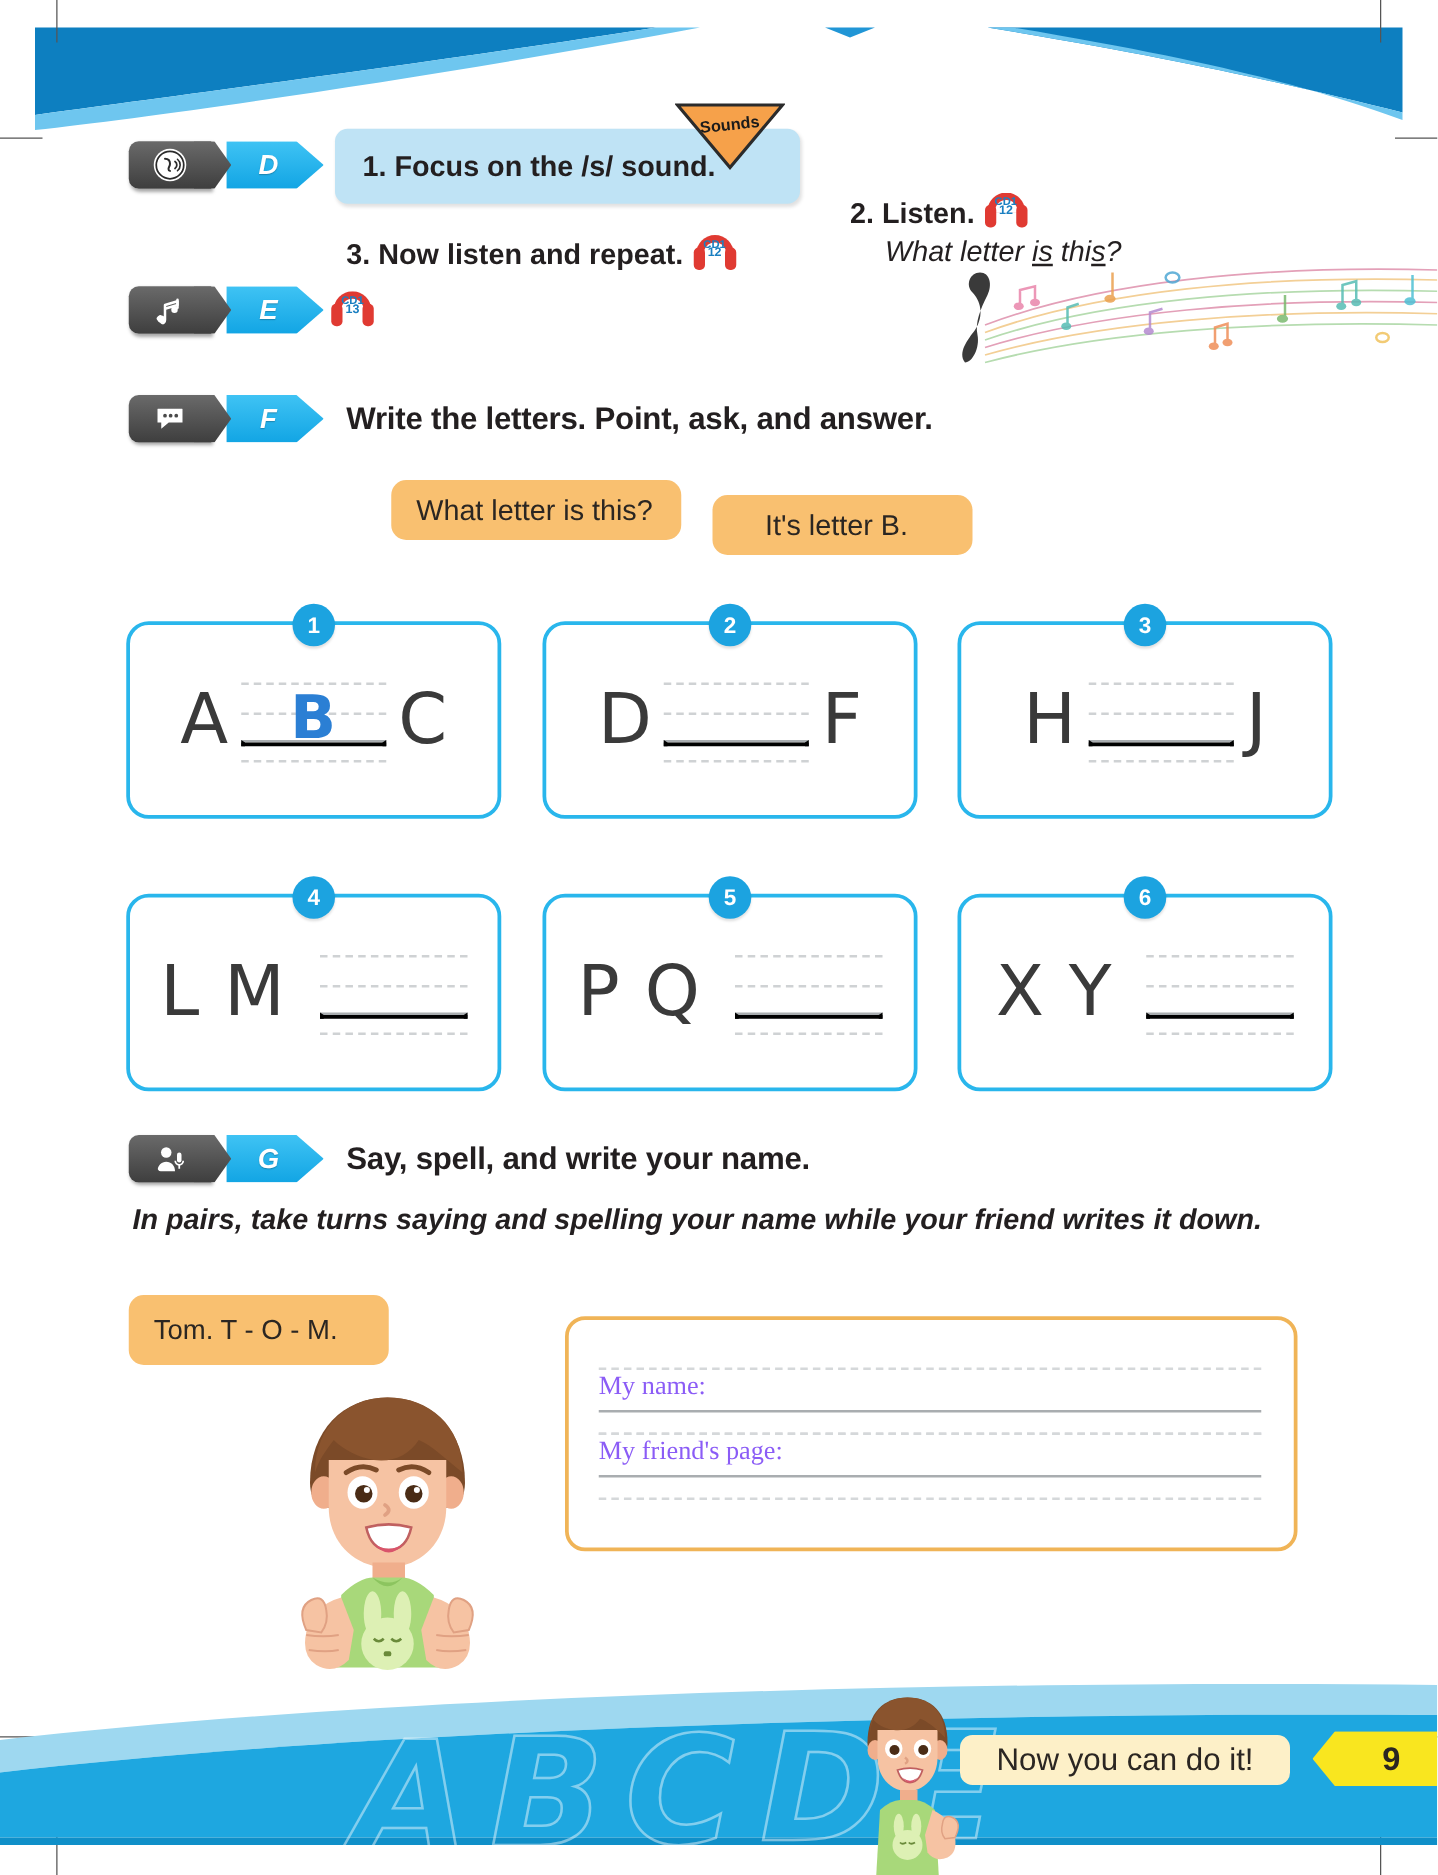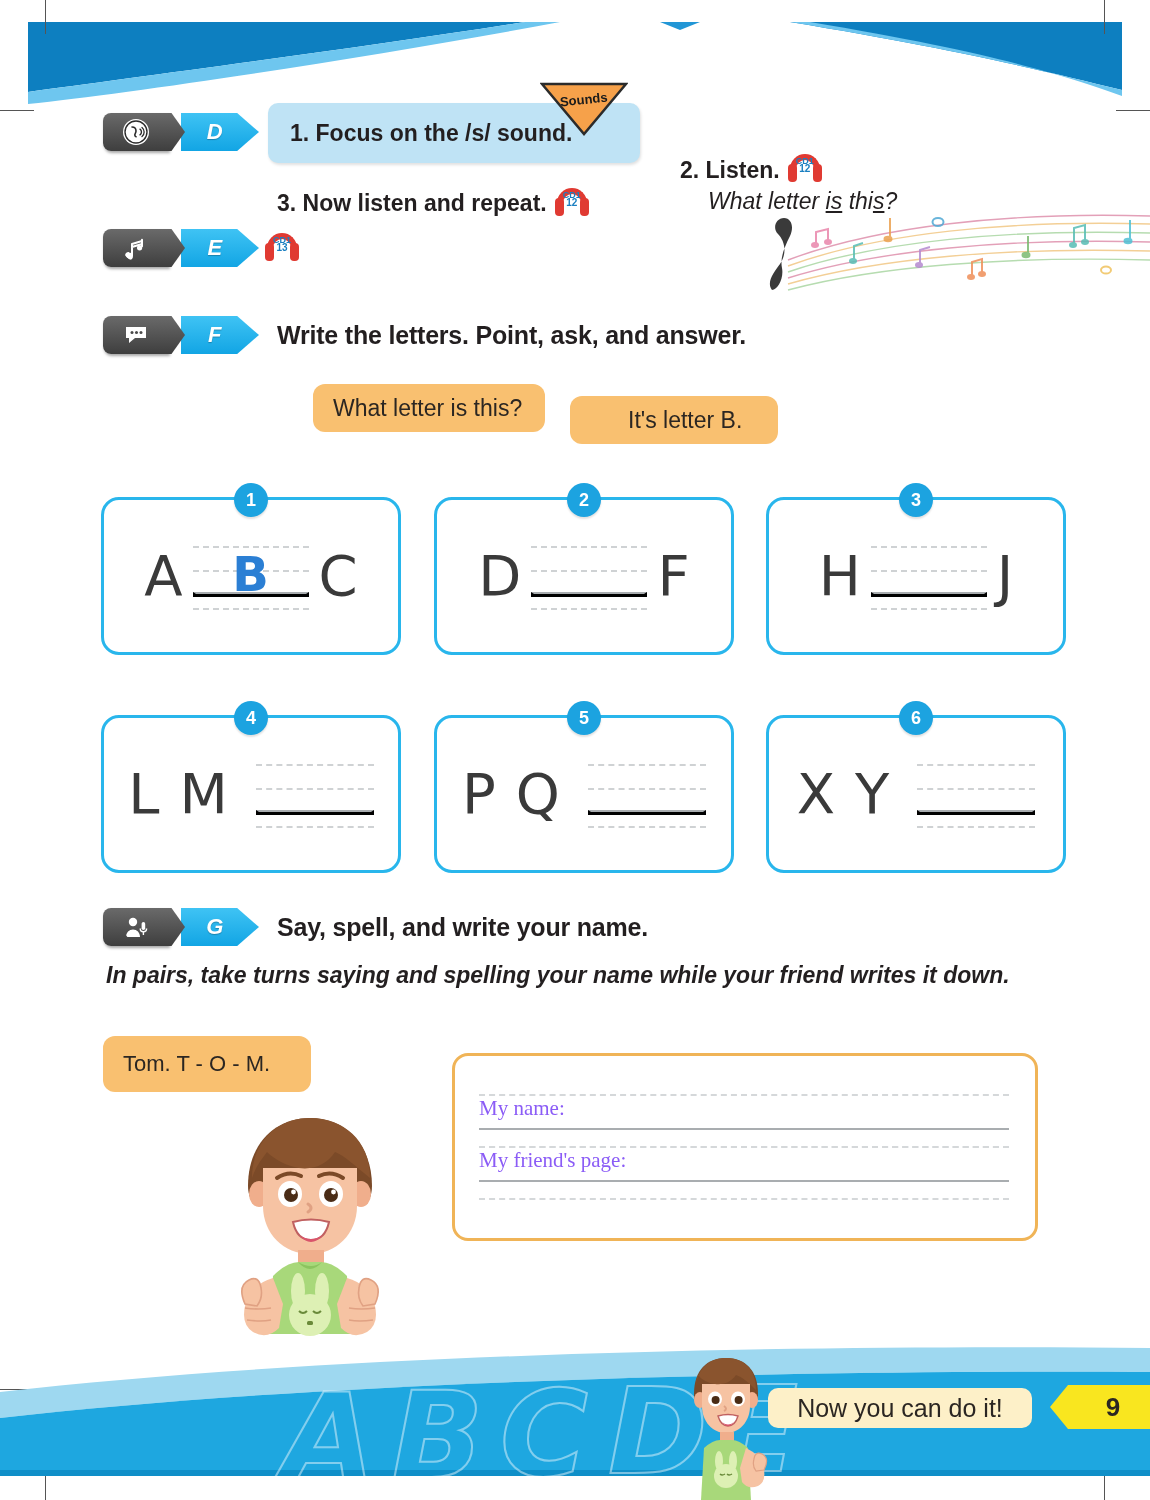--- a/index.html
+++ b/index.html
@@ -287,21 +287,21 @@
   <span class="heading">Write the letters. Point, ask, and answer.</span>
 </div>
 
 <div class="bub" style="left:313px;top:384px;width:232px;height:48px;">
   <span>What letter is this?</span>
   <svg class="tail" style="left:26px;top:46px;" width="46" height="28" viewBox="0 0 46 28">
       <path d="M0,0 L42,0 L10,27 Z" fill="#f9c070"></path>
     </svg>
 </div>
 <div class="bub" style="left:570px;top:396px;width:208px;height:48px;">
-  <span style="margin-left:38px;">It's letter B.</span>
+  <span style="margin-left:22px;">It's letter B.</span>
   <svg class="tail" style="left:152px;top:46px;" width="46" height="28" viewBox="0 0 46 28">
       <path d="M4,0 L46,0 L38,27 Z" fill="#f9c070"></path>
     </svg>
 </div>
 
 <div class="card" style="left:101px;top:497px;width:294px;height:152px;">
   <div class="cnum">1</div>
   <div class="cardrow">
     <span class="lt">A</span>
     <div class="ruled" style="width:116px;height:68px;margin:0 4px;">

